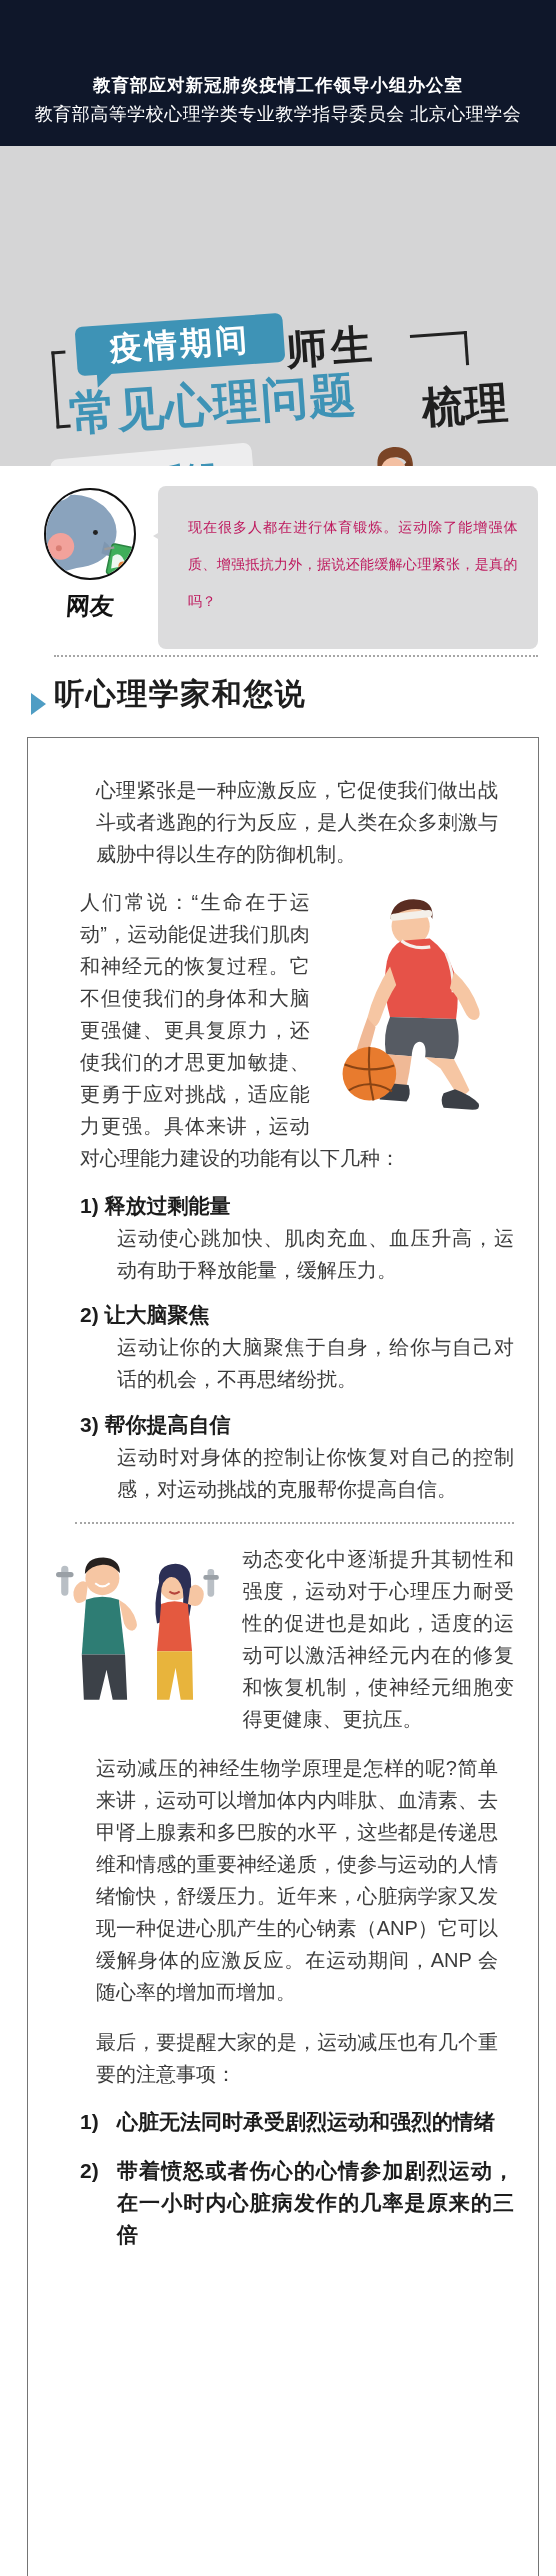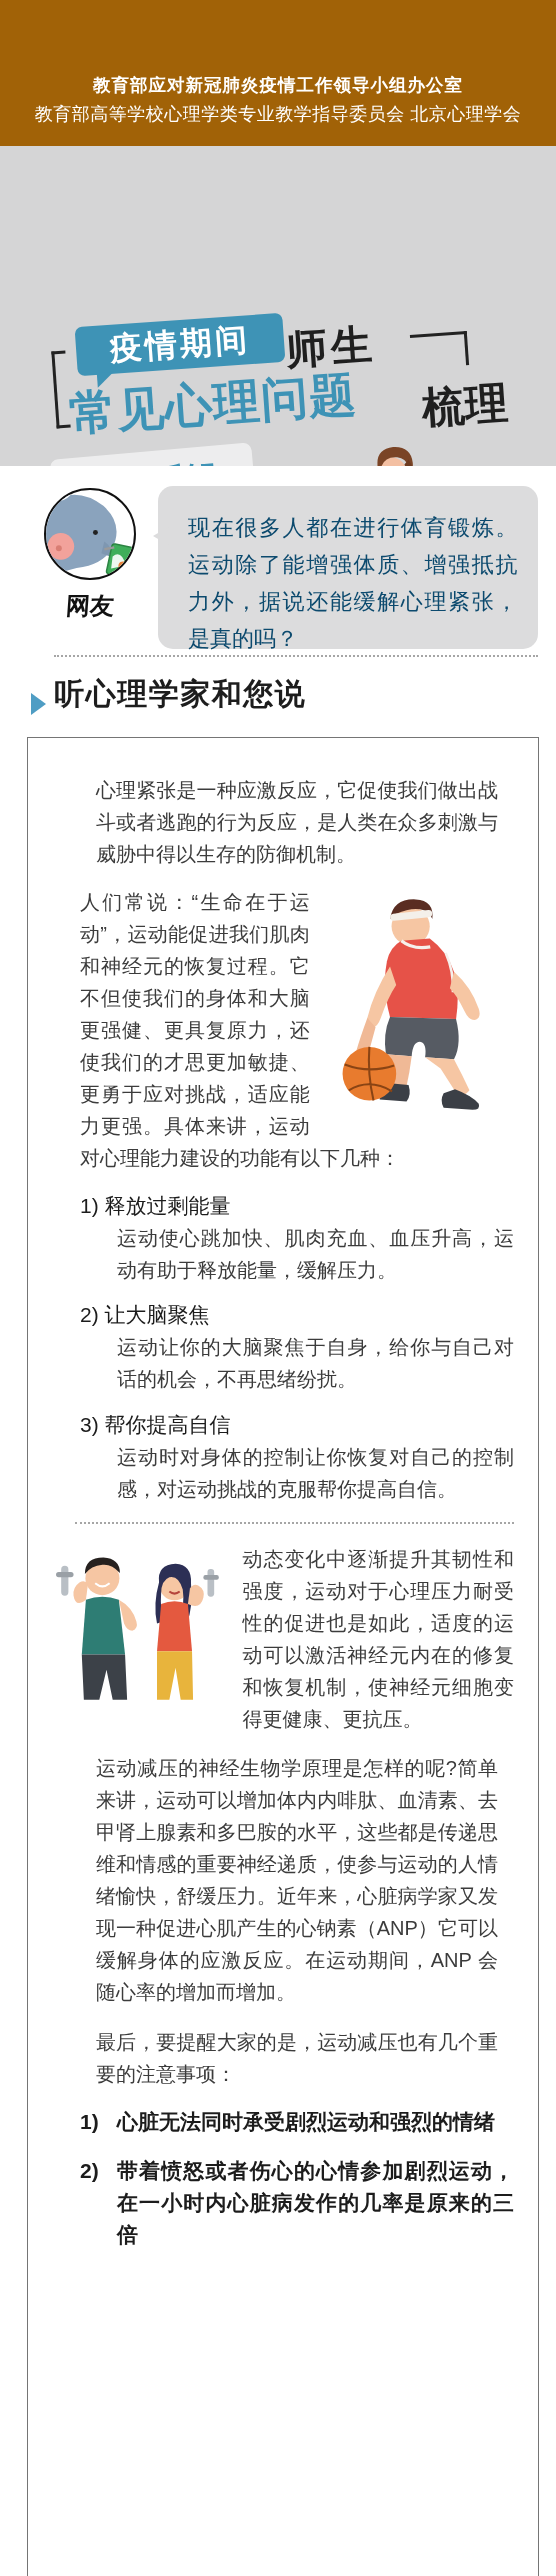--- a/index.html
+++ b/index.html
@@ -3,21 +3,21 @@
 <meta charset="utf-8">
 <style>
   html,body{margin:0;padding:0}
   body{
     width:556px;height:3204px;position:relative;background:#ffffff;
     font-family:"Liberation Sans", sans-serif;color:#3c3c3c;overflow:hidden;
   }
   [data-name]{box-sizing:border-box}
 
   
-  .header{position:absolute;left:0;top:0;width:556px;height:146px;background:#a16207;color:#fff;text-align:center}
+  .header{position:absolute;left:0;top:0;width:556px;height:146px;background:#0f172a;color:#fff;text-align:center}
   .header .h1{position:absolute;top:73px;width:100%;font-size:17.5px;font-weight:bold;letter-spacing:1px}
   .header .h2{position:absolute;top:102px;width:100%;font-size:18px;letter-spacing:0.5px}
 
   
   .hero{position:absolute;left:0;top:146px;width:556px;height:320px;background:#d5d5d6;overflow:hidden}
   .bracket-left{position:absolute;left:54px;top:205px;width:14.4px;height:77px;
     border-left:3.6px solid #222;border-top:3.6px solid #222;border-bottom:3.6px solid #222;transform:rotate(-4deg)}
   .bracket-right{position:absolute;left:411px;top:187px;width:57px;height:34px;
     border-top:3.1px solid #222;border-right:3.1px solid #222;transform:rotate(-4deg)}
   .bubble1{position:absolute;left:76px;top:174px;width:208px;height:49px;background:#3e93b6;border-radius:7.2px;
@@ -33,42 +33,42 @@
     transform:rotate(-5deg);color:#3e93b6;font-size:31px;font-weight:bold;text-align:center;line-height:61px;letter-spacing:2.1px}
   .bubble2::after{content:"";position:absolute;left:23px;bottom:-13.4px;width:0;height:0;
     border-top:15.5px solid rgba(255,255,255,.58);border-right:17.5px solid transparent}
   .hero-art{position:absolute;left:289px;top:269px;width:268px;height:197px}
 
   
   .avatar{position:absolute;left:44px;top:488px;width:92px;height:92px;border-radius:50%;
     border:2.1px solid #111;background:#fff;overflow:hidden}
   .avatar-label{position:absolute;left:44px;top:590px;width:92px;text-align:center;font-size:24px;font-weight:bold;
     color:#111;transform:skewX(-4deg)}
-  .q-bubble{position:absolute;left:158px;top:486px;width:380px;height:163px;background:#dcdcdd;border-radius:15px;
-    padding:23px 20.6px 0 30px;font-size:22px;line-height:37px;color:#0c4a6e;text-align:justify}
+  .q-bubble{position:absolute;left:158px;top:486px;width:380px;height:163px;background:#dcdcdd;border-radius:8px;
+    padding:23px 20.6px 0 30px;font-size:14px;line-height:37px;color:#be185d;text-align:justify}
   .q-bubble::before{content:"";position:absolute;left:-15.5px;top:40px;width:0;height:0;
     border:10.3px solid transparent;border-right:17.5px solid #dcdcdd}
 
   .dotline1{position:absolute;left:54px;top:655px;width:484px;height:0;border-top:2.1px dotted #a6a6a6}
 
   
   .sec-head{position:absolute;left:31px;top:674px;display:flex;align-items:flex-end}
   .sec-marker{width:0;height:0;border-left:15.5px solid #4f9dc4;border-top:11.3px solid transparent;
     border-bottom:11.3px solid transparent;margin-right:8.2px}
   .sec-title{font-size:30px;font-weight:bold;color:#1d1d1d;letter-spacing:1.5px}
 
   
   .box{position:absolute;left:27px;top:737px;width:512px;height:2250px;border:1.5px solid #757575;background:#fff;
     padding:19.6px 24px 0 52px;overflow:hidden;font-size:20px;line-height:32px;color:#3c3c3c;text-align:justify}
   .box p{margin:16px}
   .float-r{float:right;margin:3.1px -6.2px 5.2px 14.4px}
   .float-l{float:left;margin:3.1px 17.5px 5.2px -25px}
   .benefits{clear:both;padding-top:3.1px}
   .benefit{margin-top:13.4px}
-  .benefit .bt{font-weight:normal;color:#1c1c1c;font-size:21px}
+  .benefit .bt{font-weight:bold;color:#1c1c1c;font-size:21px}
   .benefit .bb{padding-left:37px}
   .dotline2{border:none;border-top:2.1px dotted #a6a6a6;margin:17.5px 0 18.5px -5.2px;clear:both;height:0}
   .p3{clear:both;margin-top:17.5px !important}
   .p4{margin-top:17.5px !important}
   .cautions{margin-top:3.1px}
   .caution{display:flex;font-weight:bold;color:#1c1c1c;margin-top:16.5px;font-size:21px}
   .caution .cnum{width:37px;flex:none}
 </style>
 </head>
 <body>

